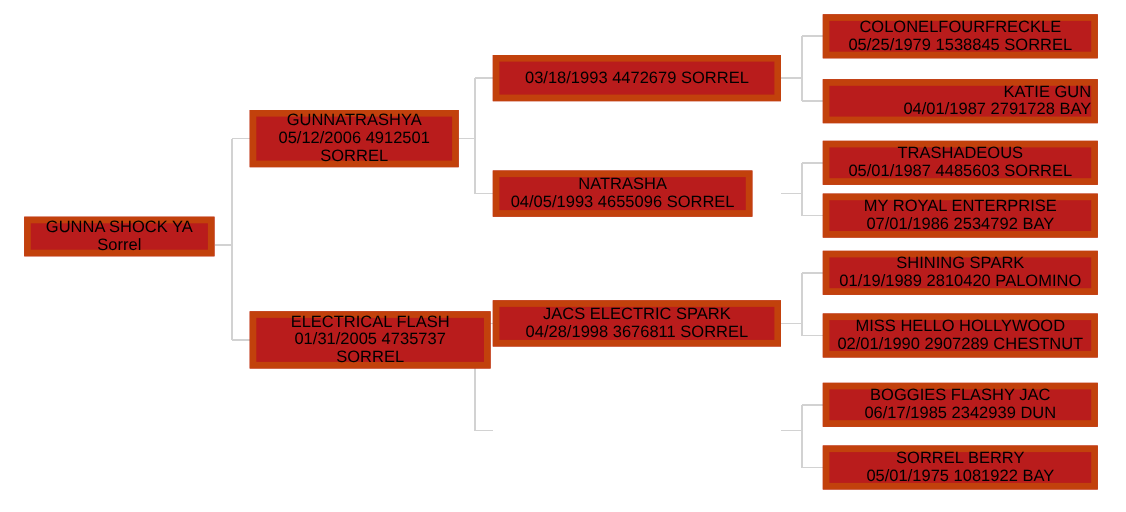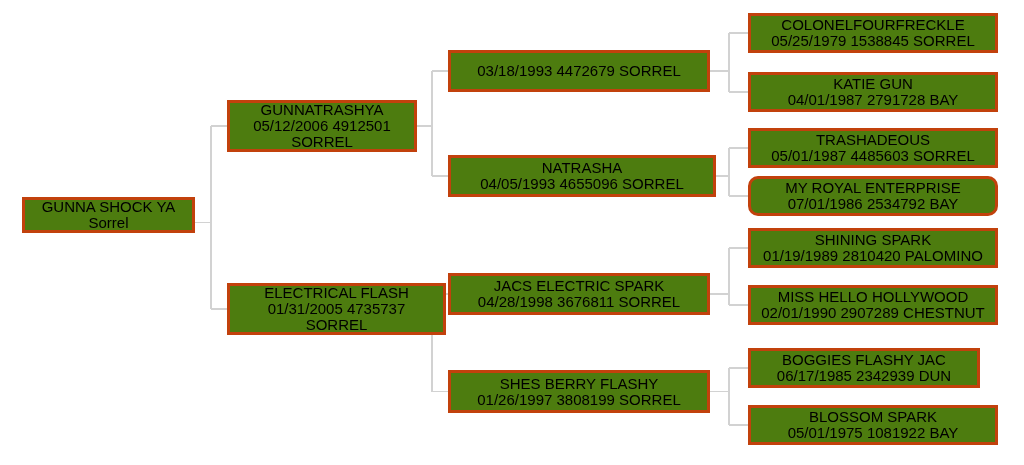--- a/index.html
+++ b/index.html
@@ -23,50 +23,50 @@
     height: 465px;
   }
   .connectors path {
     stroke: #d2d2d2;
     stroke-width: 1.5;
     fill: none;
   }
   .node {
     position: absolute;
     box-sizing: border-box;
-    border: 3px solid #c2410c;
-    background: #4d7c0f;
+    border: 6px solid #c2410c;
+    background: #b91c1c;
     display: flex;
     flex-direction: column;
     align-items: center;
     justify-content: center;
     text-align: center;
     color: #000000;
     font-size: 15px;
     line-height: 16px;
     white-space: nowrap;
   }
   
   .n-subject { left: 22px;  top: 197px; width: 173px; height: 36px; }
   
   .n-sire    { left: 227px; top: 100px; width: 190px; height: 52px; text-align: center; }
   .n-dam     { left: 227px; top: 283px; width: 219px; height: 52px; }
   
   .n-ss      { left: 448px; top: 50px;  width: 262px; height: 42px; }
-  .n-sd      { left: 448px; top: 155px; width: 268px; height: 42px; }
+  .n-sd      { left: 448px; top: 155px; width: 236px; height: 42px; }
   .n-ds      { left: 448px; top: 273px; width: 262px; height: 42px; }
   .n-dd      { left: 448px; top: 370px; width: 262px; height: 43px; }
   
   .n-sss     { left: 748px; top: 13px;  width: 250px; height: 40px; }
-  .n-ssd     { left: 748px; top: 72px;  width: 250px; height: 40px; }
+  .n-ssd     { left: 748px; top: 72px;  width: 250px; height: 40px; align-items: flex-end; }
   .n-sds     { left: 748px; top: 128px; width: 250px; height: 40px; }
-  .n-sdd     { left: 748px; top: 176px; width: 250px; height: 40px; border-radius: 10px; }
+  .n-sdd     { left: 748px; top: 176px; width: 250px; height: 40px; }
   .n-dss     { left: 748px; top: 228px; width: 250px; height: 40px; }
   .n-dsd     { left: 748px; top: 285px; width: 250px; height: 40px; }
-  .n-dds     { left: 748px; top: 348px; width: 232px; height: 40px; }
+  .n-dds     { left: 748px; top: 348px; width: 250px; height: 40px; }
   .n-ddd     { left: 748px; top: 405px; width: 250px; height: 40px; }
 </style>
 </head>
 <body>
 
 <div class="canvas">
 
   <svg class="connectors" viewBox="0 0 1024 465" xmlns="http://www.w3.org/2000/svg" shape-rendering="crispEdges">
     <path d="M195 222.5 H211 M211 126 V309 M211 126 H227 M211 309 H227"></path>
     <path d="M417 126 H432 M432 71 V176 M432 71 H448 M432 176 H448"></path>
@@ -97,24 +97,20 @@
     <span>03/18/1993 4472679 SORREL</span>
   </div>
   <div class="node n-sd">
     <span>NATRASHA</span>
     <span>04/05/1993 4655096 SORREL</span>
   </div>
   <div class="node n-ds">
     <span>JACS ELECTRIC SPARK</span>
     <span>04/28/1998 3676811 SORREL</span>
   </div>
-  <div class="node n-dd">
-    <span>SHES BERRY FLASHY</span>
-    <span>01/26/1997 3808199 SORREL</span>
-  </div>
 
   <div class="node n-sss">
     <span>COLONELFOURFRECKLE</span>
     <span>05/25/1979 1538845 SORREL</span>
   </div>
   <div class="node n-ssd">
     <span>KATIE GUN</span>
     <span>04/01/1987 2791728 BAY</span>
   </div>
   <div class="node n-sds">
@@ -131,17 +127,17 @@
   </div>
   <div class="node n-dsd">
     <span>MISS HELLO HOLLYWOOD</span>
     <span>02/01/1990 2907289 CHESTNUT</span>
   </div>
   <div class="node n-dds">
     <span>BOGGIES FLASHY JAC</span>
     <span>06/17/1985 2342939 DUN</span>
   </div>
   <div class="node n-ddd">
-    <span>BLOSSOM SPARK</span>
+    <span>SORREL BERRY</span>
     <span>05/01/1975 1081922 BAY</span>
   </div>
 
 </div>
 
 </body></html>

